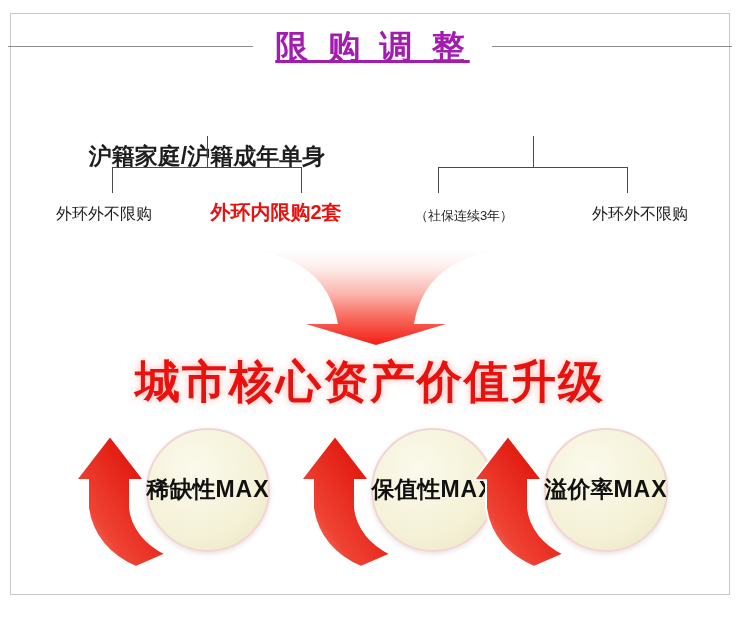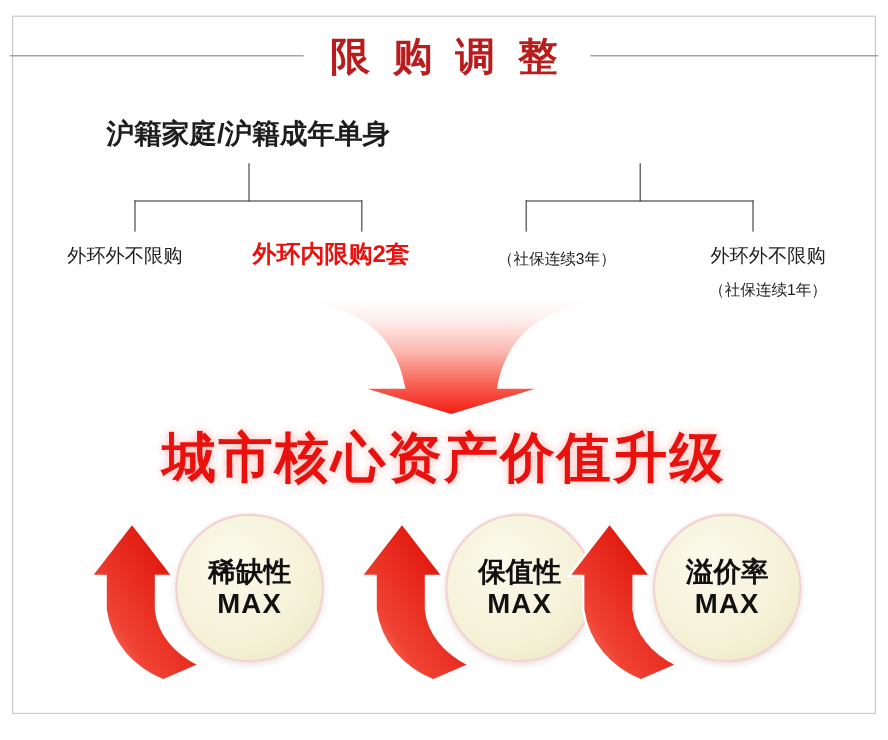--- a/index.html
+++ b/index.html
@@ -41,36 +41,37 @@
   .title-rule {
     height: 0;
     border-top: 1.5px solid #8d8d8d;
     flex: 0 0 auto;
   }
   .title-rule.left  { width: 245px; margin-right: 22px; }
   .title-rule.right { width: 240px; margin-left: 22px; }
   .title-text {
     font-size: 33px;
     font-weight: bold;
-    color: #b91c1c;
+    color: #a21caf;
     letter-spacing: 5px;
     white-space: nowrap;
     line-height: 1;
+    text-decoration: underline;
   }
   
   .cat-head {
     position: absolute;
     top: 96px;
     font-size: 23px;
     font-weight: bold;
     color: #1d1d1d;
     white-space: nowrap;
     letter-spacing: 0px;
   }
-  .cat-head.left  { left: 42px;  width: 330px; text-align: center; }
+  .cat-head.left  { left: 42px;  width: 330px; text-align: center; margin-top: 45px; }
   .cat-head.right { left: 368px; width: 350px; text-align: center; }
 
   
   .bracket {
     position: absolute;
     top: 136px;
     width: 190px;
     height: 58px;
   }
   .bracket.left  { left: 112px; }
@@ -174,21 +175,20 @@
     box-shadow: 0 2px 5px rgba(120,90,90,0.18);
     box-sizing: border-box;
   }
   .badge .circle-text {
     position: absolute;
     right: 4px;
     top: 4px;
     width: 124px;
     height: 124px;
     display: flex;
-    flex-direction: column;
     align-items: center;
     justify-content: center;
     color: #111111;
     font-weight: bold;
     line-height: 1.18;
   }
   .badge .circle-text .cn  { font-size: 23px; letter-spacing: 0px; }
   .badge .circle-text .max { font-size: 23px; letter-spacing: 1px; }
   .badge .arrow {
     position: absolute;
@@ -230,21 +230,20 @@
     <span class="main">外环外不限购</span>
   </div>
   <div class="leaf l2">
     <span class="main red">外环内限购2套</span>
   </div>
   <div class="leaf r1">
     <span class="note">（社保连续3年）</span>
   </div>
   <div class="leaf r2">
     <span class="main">外环外不限购</span>
-    <span class="note">（社保连续1年）</span>
   </div>
 
   <svg id="funnel" viewBox="0 0 256 98">
     <defs>
       <linearGradient id="funnelGrad" x1="0" y1="0" x2="0" y2="1">
         <stop offset="0%" stop-color="#ffffff" stop-opacity="1"></stop>
         <stop offset="18%" stop-color="#fdeeec" stop-opacity="1"></stop>
         <stop offset="45%" stop-color="#fbb8b0" stop-opacity="1"></stop>
         <stop offset="72%" stop-color="#f8675a" stop-opacity="1"></stop>
         <stop offset="100%" stop-color="#f41d14" stop-opacity="1"></stop>

